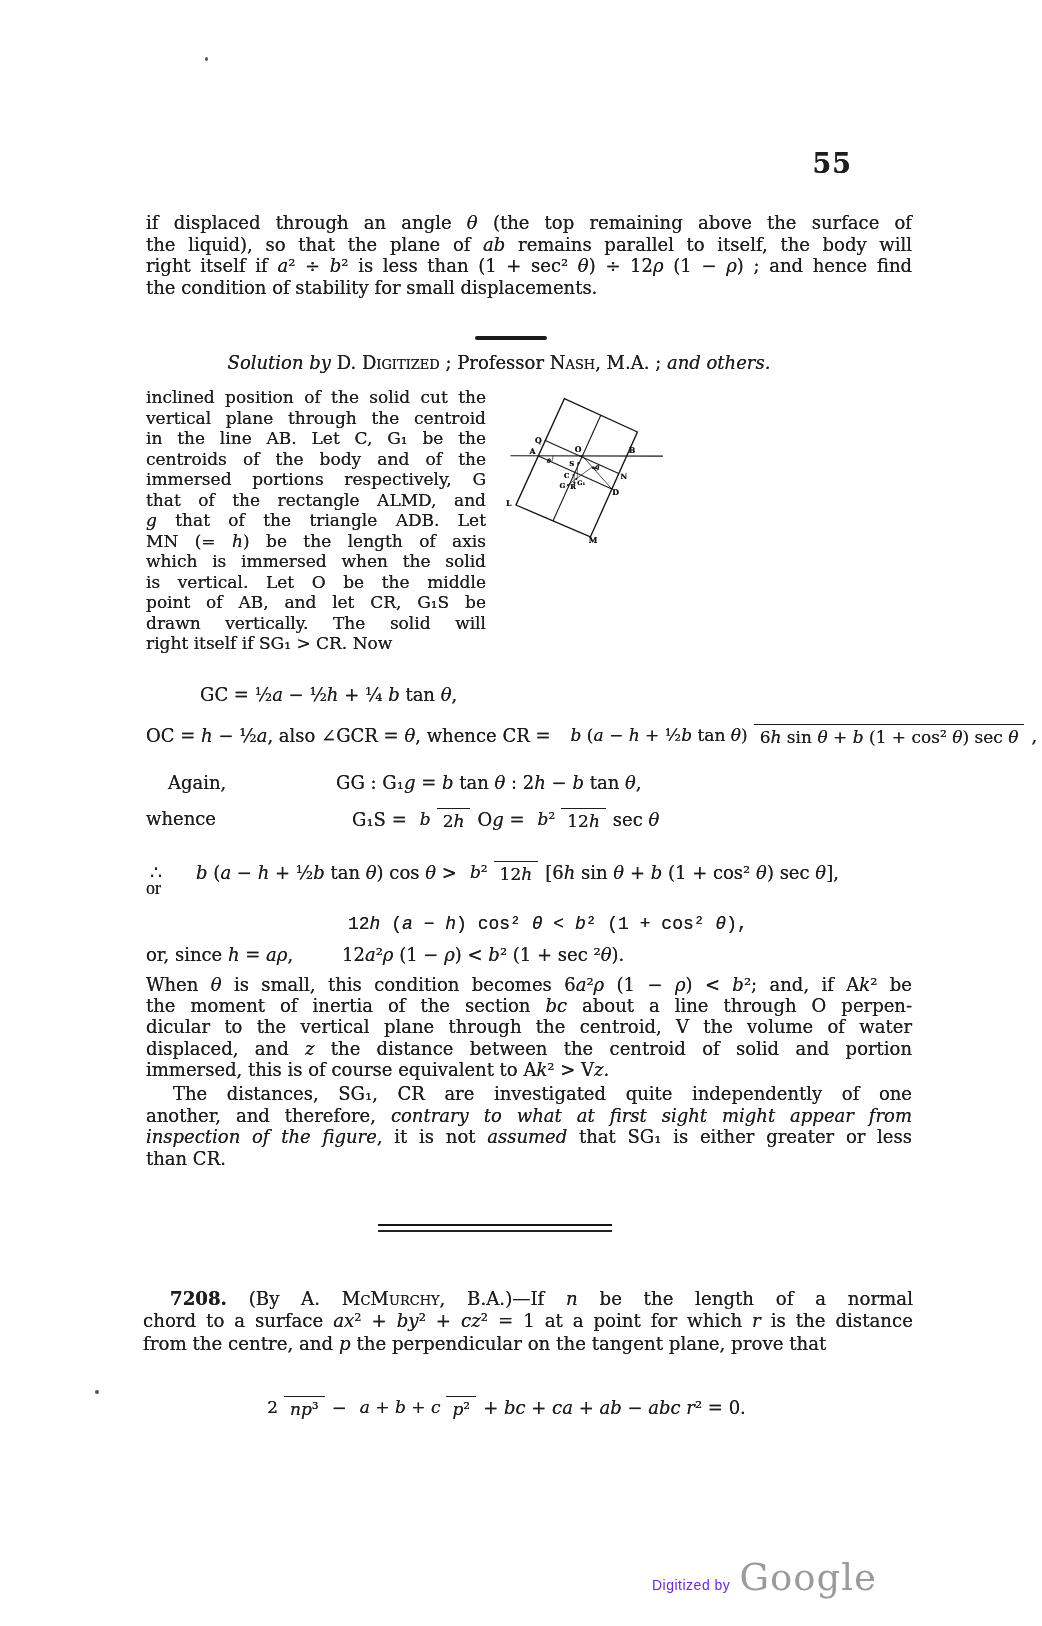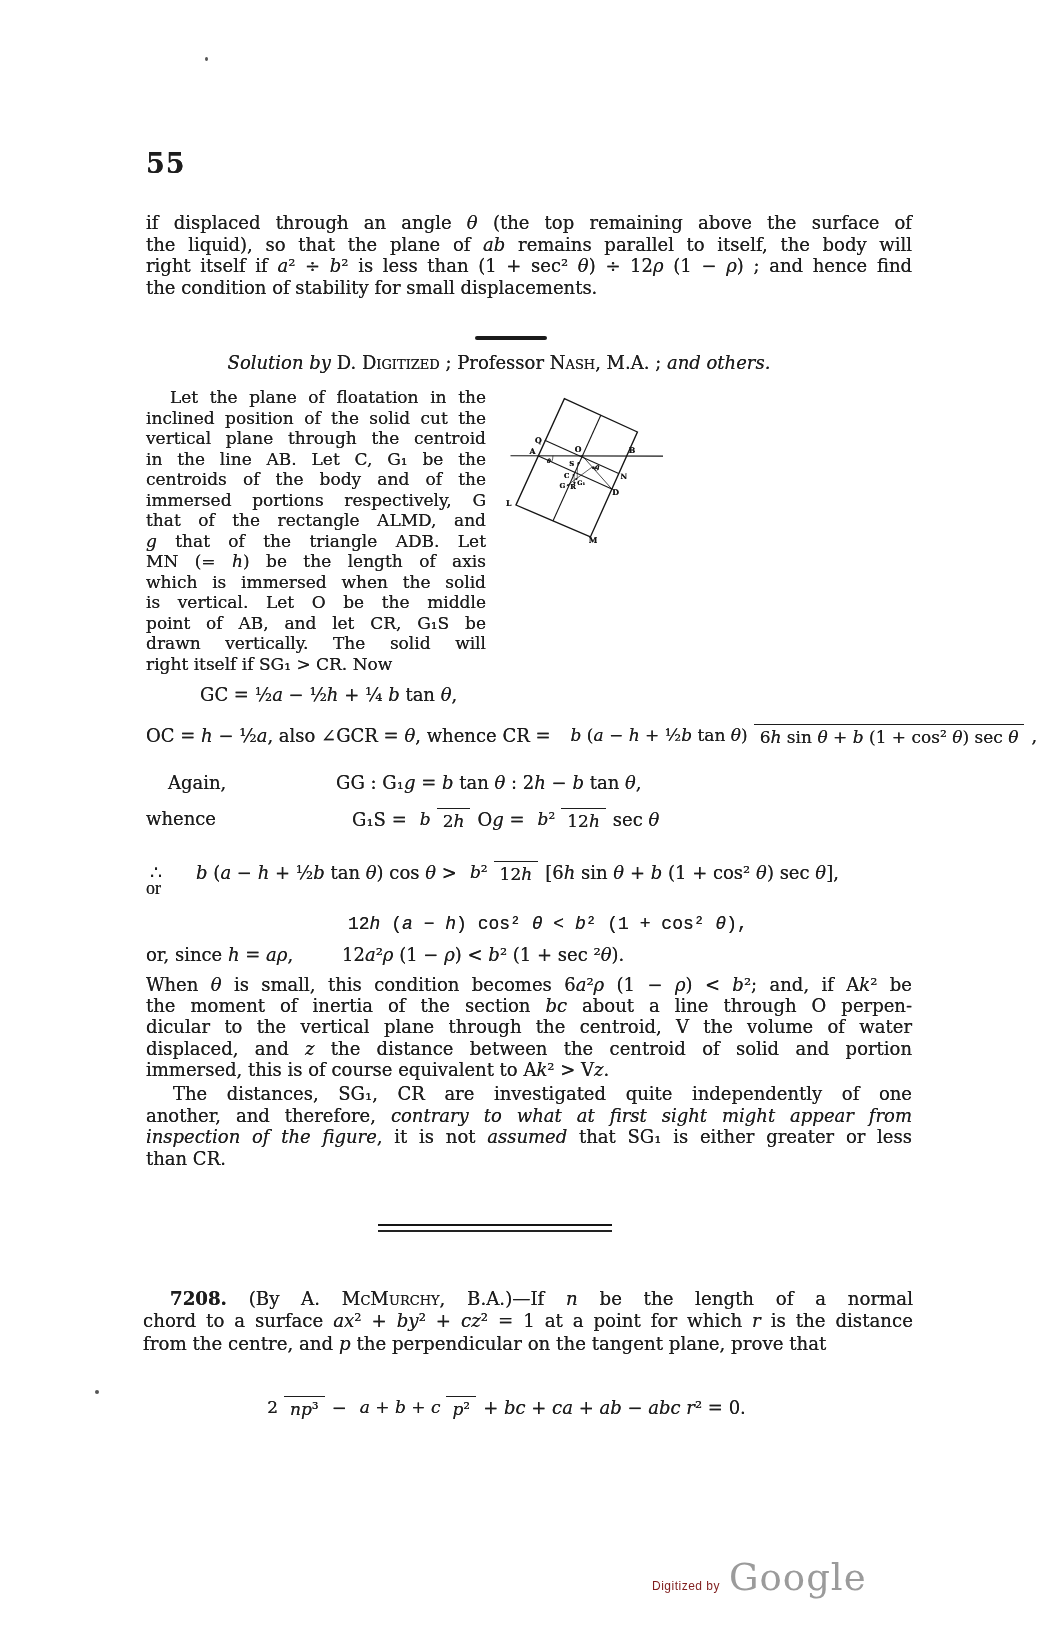--- a/index.html
+++ b/index.html
@@ -1,20 +1,20 @@
 <!DOCTYPE html>
 <html><head>
 <meta charset="utf-8">
 <style>
   html,body{margin:0;padding:0;background:#e8e8e8;}
   #page{position:relative;width:1042px;height:1626px;background:#ffffff;margin:0 auto;
         font-family:"DejaVu Serif",serif;color:#1d1d1d;overflow:hidden;
         text-shadow:0 0 .5px rgba(20,20,20,.85);}
   .abs{position:absolute;}
-  .pagenum{font-size:27px;font-weight:bold;text-align:left;letter-spacing:1px;}
+  .pagenum{font-size:27px;font-weight:bold;text-align:right;letter-spacing:1px;}
   .para{font-size:18px;}
   .para .pline{text-align:justify;text-align-last:justify;}
   .para .pline.last{text-align-last:left;}
   .para .pline.ind{text-indent:27px;}
   .p1{line-height:21.6px;}
   .p2{line-height:21.2px;}
   .p3{line-height:21.6px;}
   .p4{line-height:22.4px;font-size:18.2px;}
   .leftcol{font-size:17px;width:340px;}
   .leftcol .pline{text-align:justify;text-align-last:justify;line-height:20.5px;}
@@ -26,21 +26,21 @@
   .drule .l2{height:1.8px;background:#222;margin-top:3.6px;}
   .eqrow{display:flex;align-items:center;font-size:18px;white-space:nowrap;}
   .frac{display:inline-flex;flex-direction:row;align-items:center;text-align:center;
         font-size:17px;line-height:20px;margin:0 7px;vertical-align:middle;}
   .frac .num{display:block;padding:0 6px 1px;}
   .frac .den{display:block;padding:2px 6px 0;border-top:1.7px solid #1d1d1d;}
   .eqlabel{font-size:18px;white-space:nowrap;}
   .therefore-sym{font-size:19px;margin-right:34px;}
   .speck{position:absolute;background:#555;border-radius:50%;}
   .wm{display:flex;align-items:baseline;text-shadow:none;}
-  .wm .dig{font-family:"Liberation Sans",sans-serif;font-size:12px;color:#7f1d1d;letter-spacing:.5px;}
+  .wm .dig{font-family:"Liberation Sans",sans-serif;font-size:14px;color:#6d28d9;letter-spacing:.5px;}
   .wm .goo{font-family:"DejaVu Serif",serif;font-size:37px;color:#9b9b9b;margin-left:9px;letter-spacing:1px;}
   svg text{font-family:"DejaVu Serif",serif;font-weight:bold;fill:#151515;}
   svg text.it{font-style:italic;}
 </style>
 </head>
 <body>
 
 <div id="page">
 
   <div class="abs pagenum" style="left:146px;top:148px;width:706px;">55</div>
@@ -50,21 +50,20 @@
     <div class="pline">the liquid), so that the plane of <i>ab</i> remains parallel to itself, the body will</div>
     <div class="pline">right itself if <i>a</i>² ÷ <i>b</i>² is less than (1 + sec² <i>θ</i>) ÷ 12<i>ρ</i> (1 − <i>ρ</i>) ; and hence find</div>
     <div class="pline last">the condition of stability for small displacements.</div>
   </div>
 
   <div class="abs rule1" style="left:475px;top:336px;width:72px;"></div>
 
   <div class="abs byline" style="left:146px;top:352px;width:706px;"><i>Solution by</i> D. <span class="sc">Digitized</span> ; Professor <span class="sc">Nash</span>, M.A. ; <i>and others.</i></div>
 
   <div class="abs para leftcol" style="left:146px;top:387px;">
-    <div class="pline ind">Let the plane of floatation in the</div>
     <div class="pline">inclined position of the solid cut the</div>
     <div class="pline">vertical plane through the centroid</div>
     <div class="pline">in the line AB. Let C, G₁ be the</div>
     <div class="pline">centroids of the body and of the</div>
     <div class="pline">immersed portions respectively, G</div>
     <div class="pline">that of the rectangle ALMD, and</div>
     <div class="pline"><i>g</i> that of the triangle ADB. Let</div>
     <div class="pline">MN (= <i>h</i>) be the length of axis</div>
     <div class="pline">which is immersed when the solid</div>
     <div class="pline">is vertical. Let O be the middle</div>

